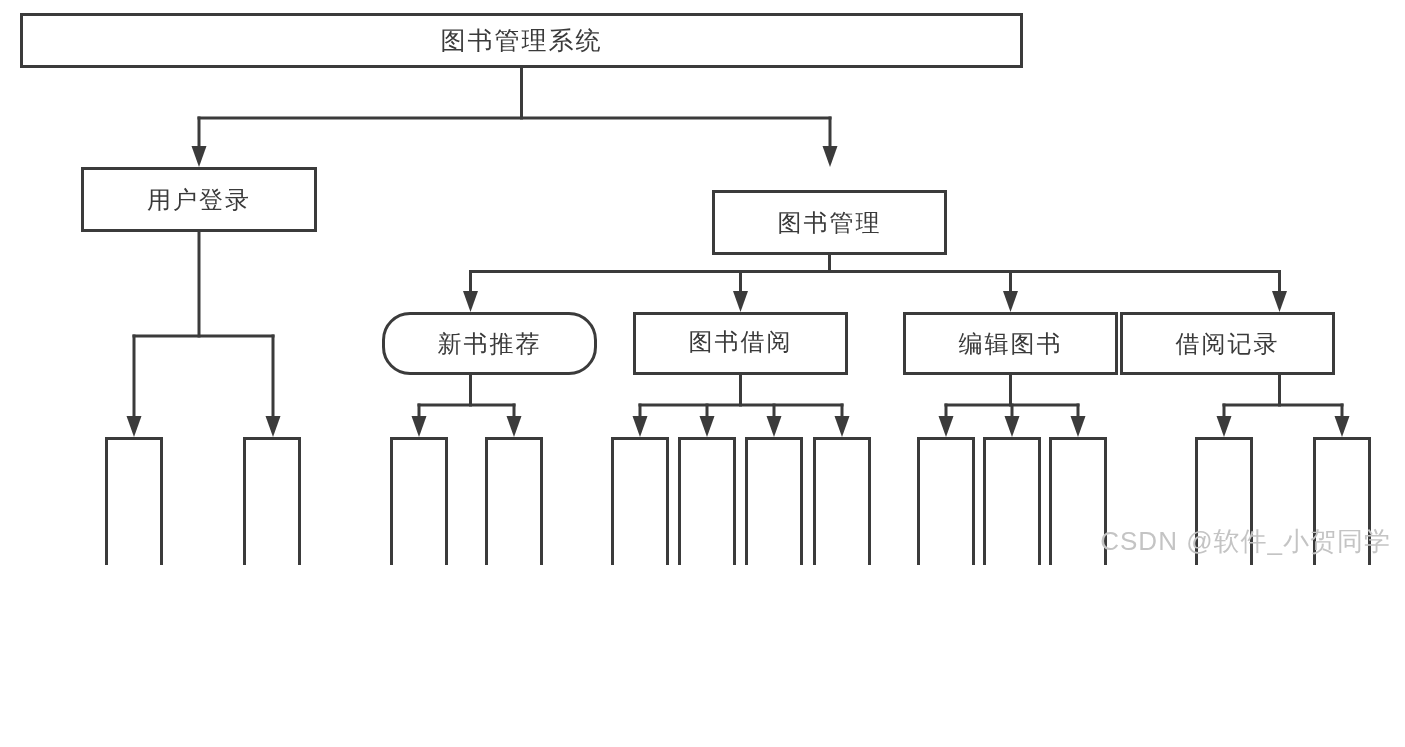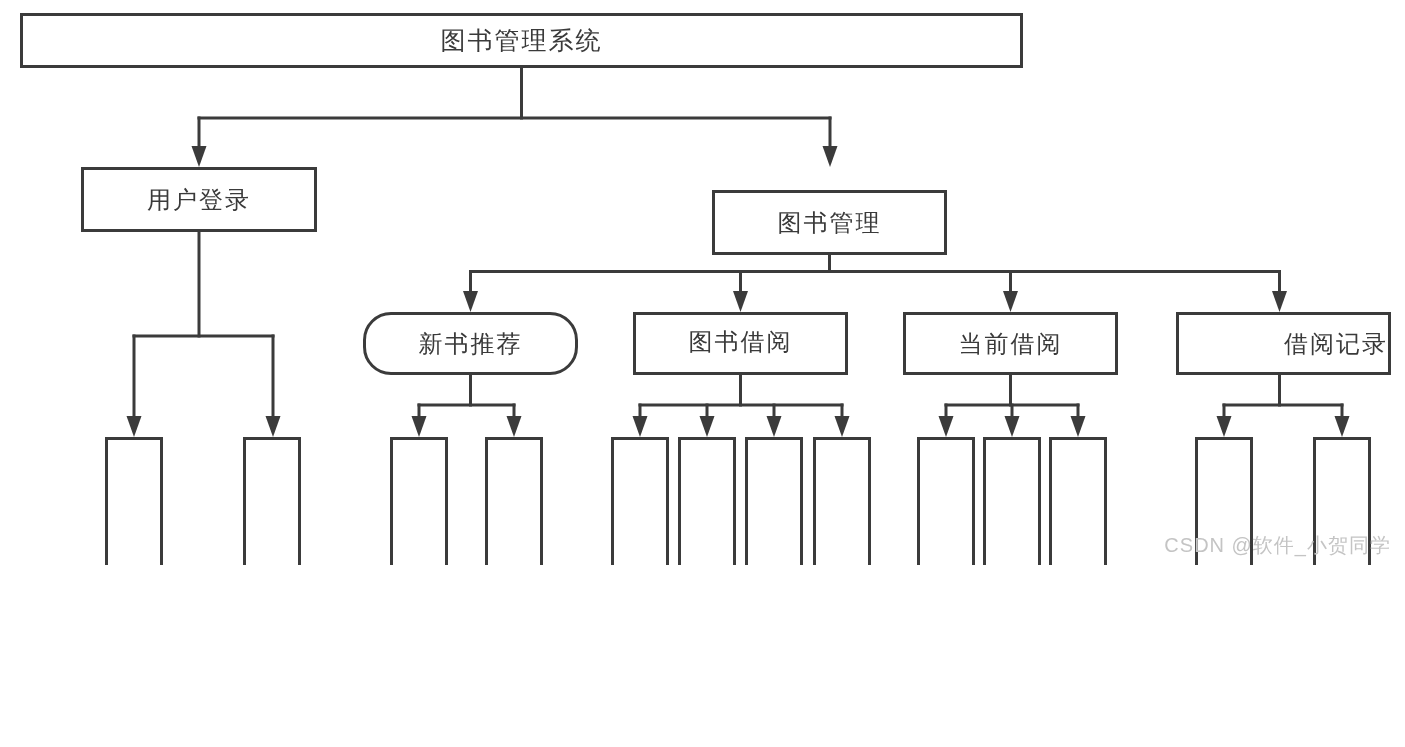--- a/index.html
+++ b/index.html
@@ -45,21 +45,21 @@
     writing-mode:vertical-rl;
     text-orientation:mixed;
     font-size:24px;
     letter-spacing:7px;
     line-height:1;
   }
   .watermark{
     position:absolute;
     right:14px;
     bottom:6px;
-    font-size:20px;
+    font-size:26px;
     letter-spacing:1px;
     color:var(--watermark);
     white-space:nowrap;
   }
 </style>
 </head>
 <body>
 
 <div class="canvas">
 
@@ -129,30 +129,30 @@
     <span>图书管理系统</span>
   </div>
 
   <div class="node hbox" style="left:81px;top:167px;width:236px;height:65px;">
     <span>用户登录</span>
   </div>
   <div class="node hbox" style="left:712px;top:167px;width:235px;height:65px;margin-top:23px;">
     <span>图书管理</span>
   </div>
 
-  <div class="node hbox" style="left:363px;top:312px;width:215px;height:63px;border-radius:28px;">
+  <div class="node hbox" style="left:382px;top:312px;width:215px;height:63px;border-radius:28px;">
     <span>新书推荐</span>
   </div>
   <div class="node hbox" style="left:633px;top:312px;width:215px;height:63px;font-family:Liberation Mono, monospace;">
     <span>图书借阅</span>
   </div>
   <div class="node hbox" style="left:903px;top:312px;width:215px;height:63px;">
-    <span>当前借阅</span>
+    <span>编辑图书</span>
   </div>
-  <div class="node hbox" style="left:1176px;top:312px;width:215px;height:63px;justify-content:flex-end;">
+  <div class="node hbox" style="left:1120px;top:312px;width:215px;height:63px;">
     <span>借阅记录</span>
   </div>
 
   <div class="node vbox" style="left:105px;top:437px;width:58px;height:298px;">
     <span>用户登录</span>
   </div>
   <div class="node vbox" style="left:243px;top:437px;width:58px;height:298px;">
     <span>注销登录</span>
   </div>
 

